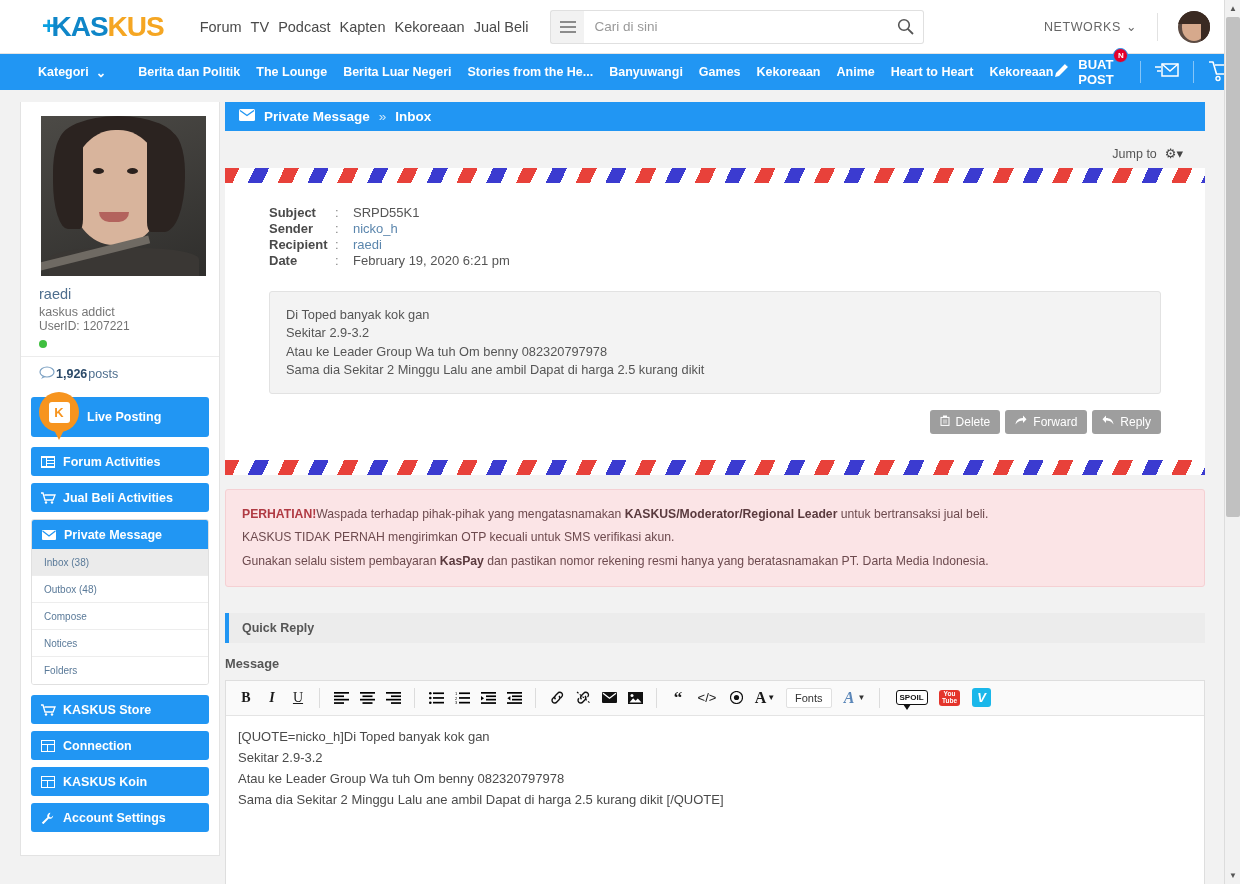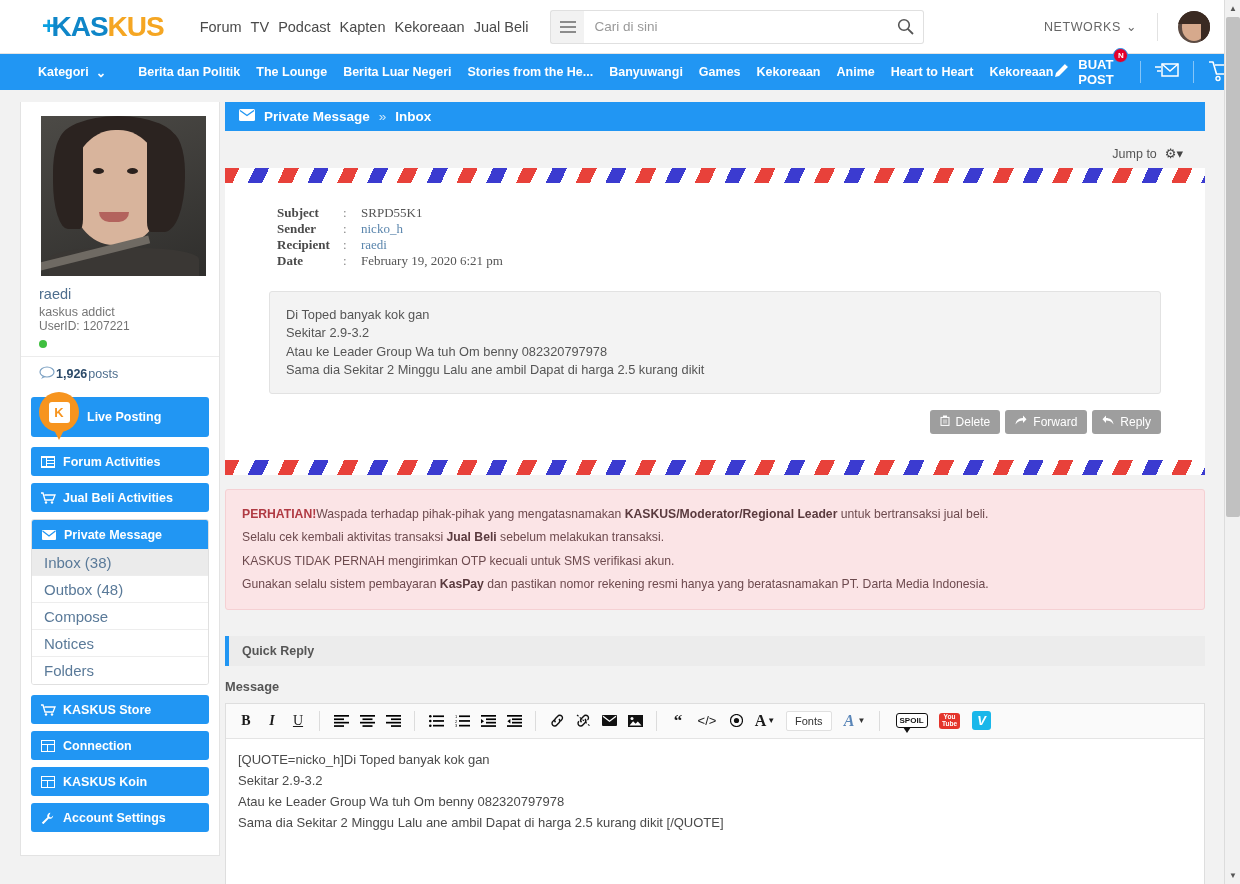--- a/index.html
+++ b/index.html
@@ -118,21 +118,21 @@
   }
   .live-pin .k{
     width:21px; height:21px; background:#fff; border-radius:3px; color:#f7941e; font-weight:bold;
     font-size:13px; display:flex; align-items:center; justify-content:center; z-index:2;
   }
   .pm-group{ border:1px solid #e0e0e0; border-radius:3px; margin-bottom:10px; overflow:hidden;}
   .pm-head{
     height:29px; background:#2196f3; color:#fff; font-size:12.5px; font-weight:bold;
     display:flex; align-items:center; gap:8px; padding:0 10px;
   }
-  .pm-item{ height:27px; display:flex; align-items:center; padding:0 12px; font-size:15px;
+  .pm-item{ height:27px; display:flex; align-items:center; padding:0 12px; font-size:10px;
     color:#5a7a99; border-bottom:1px solid #ededed; background:#fff;}
   .pm-item:last-child{ border-bottom:none;}
   .pm-item.active{ background:#ebebeb;}
   .ico{ display:inline-block; width:14px; height:12px; position:relative; flex:none;}
 
   
   .main{ width:980px; margin-left:5px; }
   .pm-title{
     height:29px; background:#2196f3; color:#fff; display:flex; align-items:center; gap:9px;
     padding:0 0 0 14px; font-size:13.5px; font-weight:bold;
@@ -146,21 +146,21 @@
   .airmail{
     height:15px;
     background:
       repeating-linear-gradient(115deg,
         #e8413a 0 13px,
         #ffffff 13px 27px,
         #3b3bd0 27px 40px,
         #ffffff 40px 54px);
   }
   .env-body{ background:#fff; padding:14px 22px 10px 22px; }
-  .meta{ margin:8px 0 0 30px; font-size:13px;font-family:Liberation Serif, serif; }
+  .meta{ margin:8px 0 0 22px; font-size:13px; }
   .meta-row{ display:flex; height:16px; margin-bottom:0; line-height:16px;}
   .meta-label{ width:66px; font-weight:bold; color:#4a4a4a; }
   .meta-colon{ width:18px; color:#888;}
   .meta-val{ color:#555;}
   .meta-val.link{ color:#5b86ad; }
   .msgbox{
     margin:22px 22px 0 22px; background:#f3f3f3; border:1px solid #e2e2e2; border-radius:3px;
     padding:14px 16px; font-size:12.8px; color:#555; line-height:1.43;
   }
   .actions{ display:flex; justify-content:flex-end; gap:5px; padding:16px 22px 16px 0;}
@@ -506,23 +506,20 @@
             </button>
           </div>
         </div>
         <div class="airmail"></div>
       </div>
 
       <div class="warn">
         <div>
           <span class="ph">PERHATIAN!</span><span>Waspada terhadap pihak-pihak yang mengatasnamakan </span><b>KASKUS/Moderator/Regional Leader</b><span> untuk bertransaksi jual beli.</span>
         </div>
-        <div>
-          <span>Selalu cek kembali aktivitas transaksi </span><b>Jual Beli</b><span> sebelum melakukan transaksi.</span>
-        </div>
         <div>KASKUS TIDAK PERNAH mengirimkan OTP kecuali untuk SMS verifikasi akun.</div>
         <div>
           <span>Gunakan selalu sistem pembayaran </span><b>KasPay</b><span> dan pastikan nomor rekening resmi hanya yang beratasnamakan PT. Darta Media Indonesia.</span>
         </div>
       </div>
 
       <div class="qr-head">Quick Reply</div>
       <div class="msg-label">Message</div>
 
       <div class="editor">

